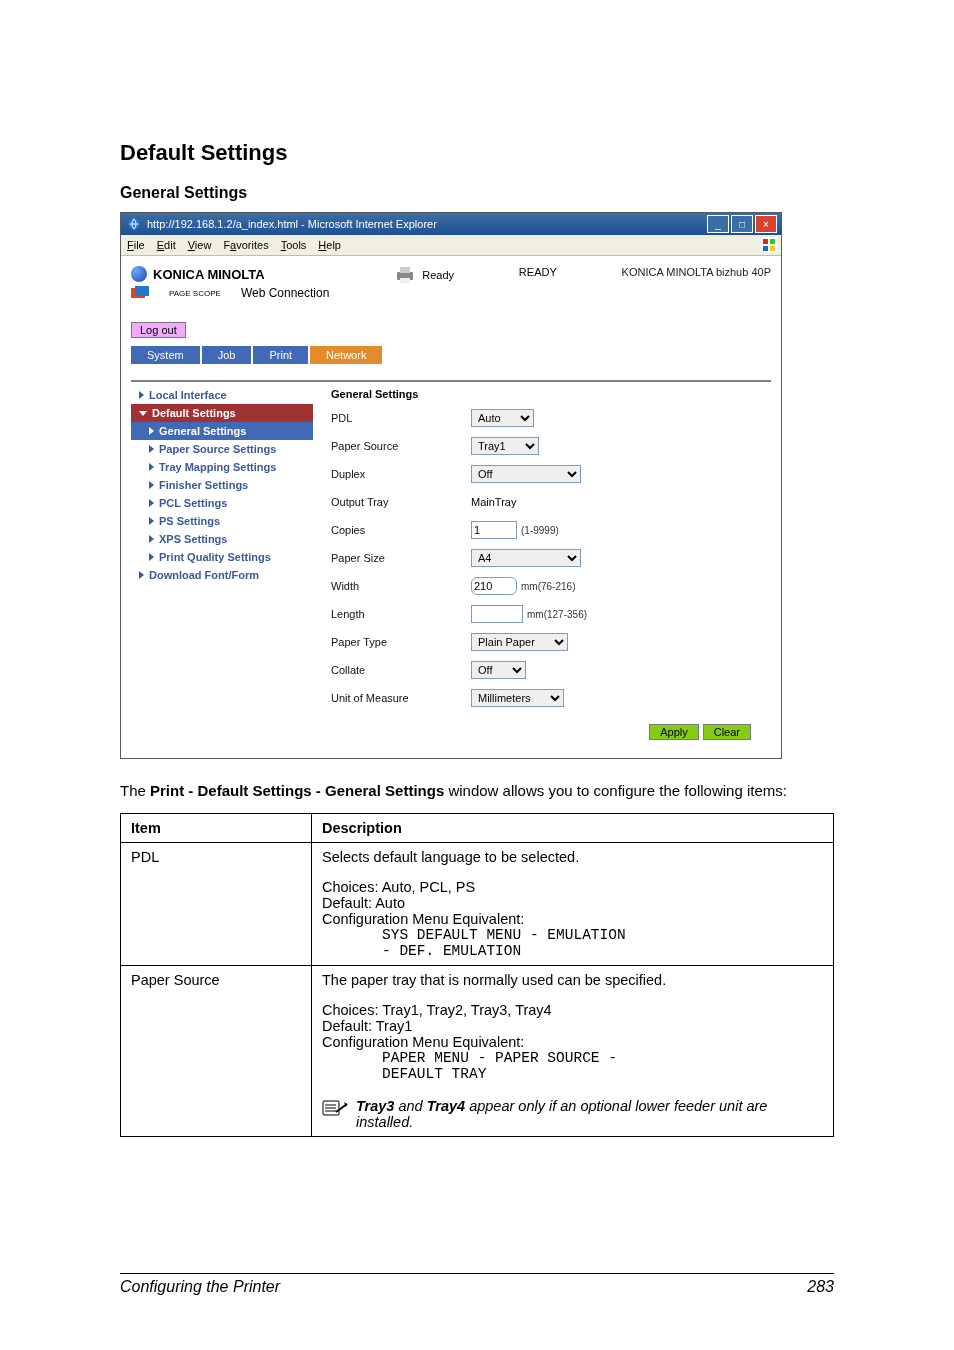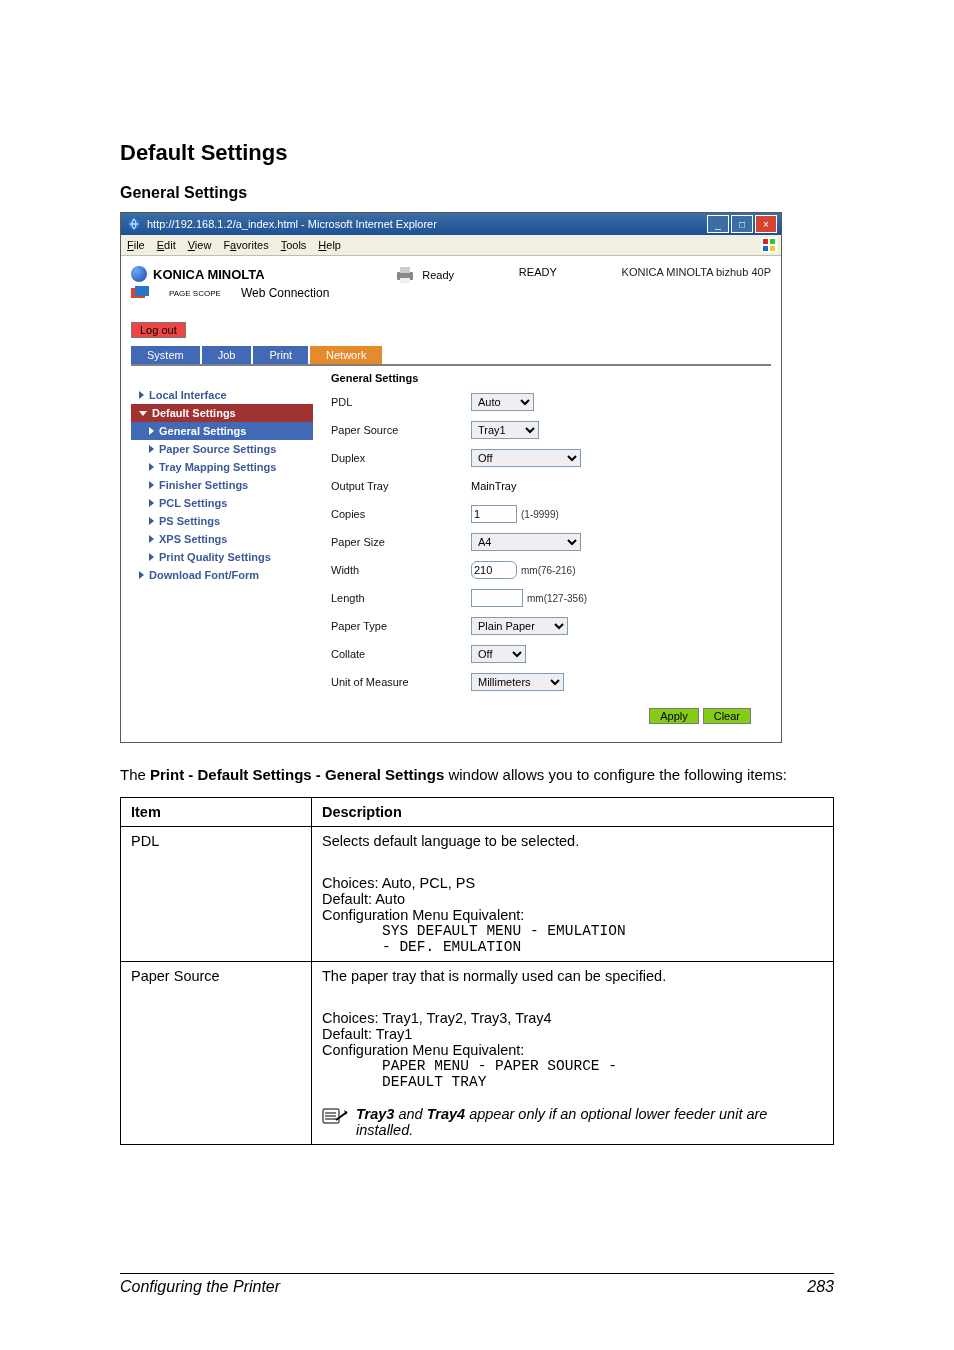--- a/index.html
+++ b/index.html
@@ -90,31 +90,31 @@
   .ps-icon {
     width:18px;height:14px;
   }
   .status-block { display:flex; align-items:center; gap:6px; font-size:11px; }
   .printer-icon { width:22px;height:18px; }
   .ready-block { display:flex; flex-direction:column; align-items:center; gap:2px; font-size:11px; }
   .model-block { font-size:11px; color:#222; }
   .logout-row { padding: 4px 0 8px 0; }
   .logout-btn {
     font-size:11px; padding:1px 8px; border:1px solid #7a7a7a;
-    background:#ef4444; cursor:default;
-  }
-  .tabs { display:flex; margin-bottom:0; }
+    background:#f0abfc; cursor:default;
+  }
+  .tabs { display:flex; margin-bottom:16px; }
   .tab {
     padding:3px 16px; font-size:11px; color:#fff; background:var(--tab-blue);
     margin-right:2px; cursor:default;
   }
   .tab.active { background: var(--tab-orange); }
   .main-flex { display:flex; border-top:2px solid #808080; }
   .sidebar {
-    width:182px; background:#fff; padding-top:20px;
+    width:182px; background:#fff; padding-top:4px;
     font-size:11px;
   }
   .sb-row {
     display:flex; align-items:center; padding:3px 6px 3px 8px;
     color: var(--sidebar-blue); cursor:default;
   }
   .sb-row.level1 { padding-left:8px; font-weight:bold; }
   .sb-row.level2 { padding-left:18px; font-weight:bold; }
   .sb-row.selected-group { background: var(--sidebar-red); color:#fff; }
   .sb-row.open-branch { background: var(--tab-blue); color:#fff; }
@@ -154,21 +154,21 @@
   }
   table.settings th, table.settings td {
     border: 1px solid #000;
     padding: 6px 10px;
     vertical-align: top;
     text-align: left;
   }
   table.settings th {
     font-weight: bold;
   }
-  .choices-block { margin-top:26px; }
+  .choices-block { margin-top:14px; }
   .mono {
     font-family: "Courier New", monospace;
     font-size: 14.5px;
     white-space: pre;
     display:block;
     margin-left: 60px;
   }
   .note-line {
     display:flex; align-items:flex-start; gap:8px; margin-top:16px;
   }

